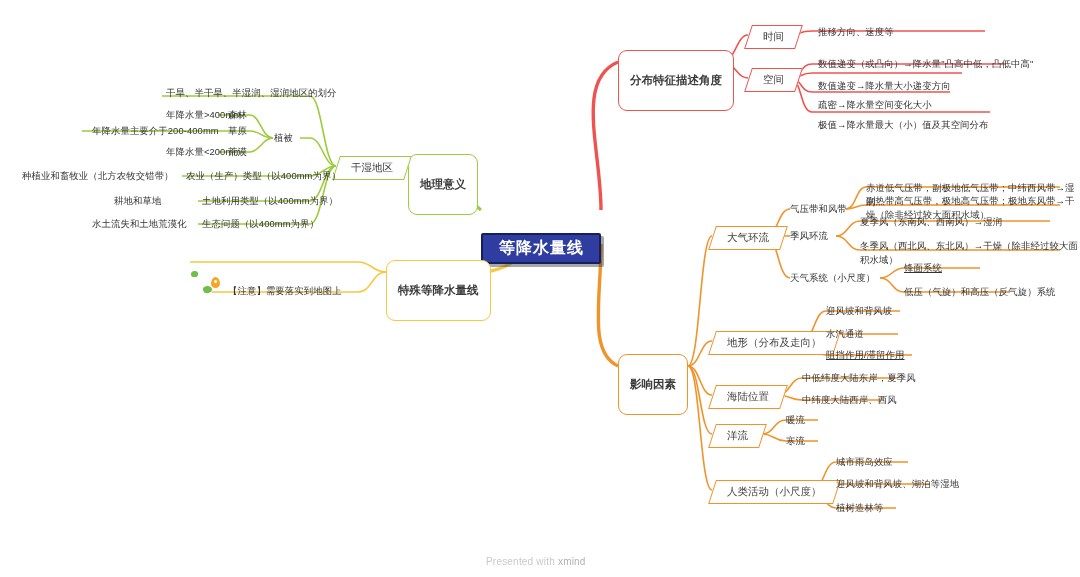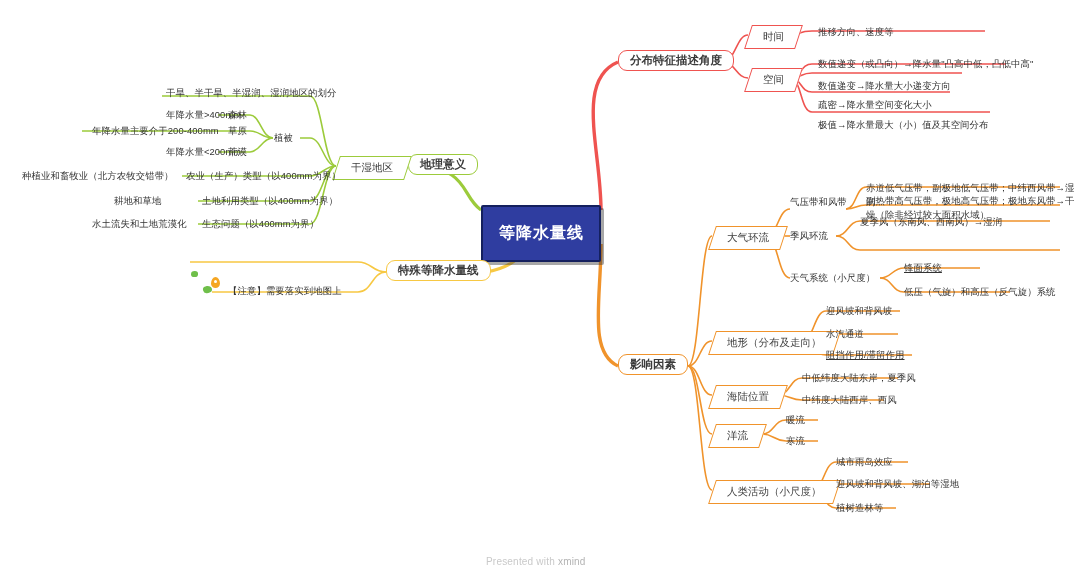--- a/index.html
+++ b/index.html
@@ -9,27 +9,28 @@
     -webkit-font-smoothing:antialiased;
   }
   #canvas{position:absolute;inset:0;}
   svg.links{position:absolute;left:0;top:0;width:1080px;height:577px;pointer-events:none;}
   .node{position:absolute;white-space:nowrap;box-sizing:border-box;}
 
   
   .root{
     background:#2f3da0;color:#ffffff;border:2px solid #14205e;
     font-size:16px;font-weight:bold;letter-spacing:1px;
-    padding:16px 16px;border-radius:2px;
+    padding:3px 16px;border-radius:2px;
     box-shadow:3px 3px 0 rgba(60,60,60,.45);
     text-align:left;
+    margin-top:28px;
   }
 
   
-  .box{border:1.4px solid #cfcfcf;border-radius:9px;background:#fff;padding:2px 11px;font-size:11.5px;font-weight:bold;color:#3a3a3a;}
+  .box{border:1.4px solid #cfcfcf;border-radius:9px;background:#fff;padding:22px 11px;font-size:11.5px;font-weight:bold;color:#3a3a3a;}
   .box.red{border-color:#ef5350;}
   .box.green{border-color:#9ccb3b;}
   .box.orange{border-color:#f0932b;}
   .box.yellow{border-color:#f7c843;}
 
   
   .para{
     border:1.3px solid #cfcfcf;background:#fff;padding:4px 14px;
     font-size:10.5px;color:#3f3f3f;transform:skewX(-18deg);
   }
@@ -194,26 +195,27 @@
     </span>
     <span class="leaf">【注意】需要落实到地图上</span>
   </div>
 
   <div class="node box orange" style="left:618px;top:354px;">影响因素</div>
 
   <div class="node para orange" style="left:712px;top:226px;">
     <span>大气环流</span>
   </div>
 
-  <div class="node leaf" style="left:790px;top:196px;font-family:Liberation Mono, monospace;">气压带和风带</div>
+  <div class="node leaf" style="left:790px;top:202px;">气压带和风带</div>
   <div class="node leaf w2" style="left:866px;top:181px;">赤道低气压带，副极地低气压带；中纬西风带→湿润</div>
   <div class="node leaf w2" style="left:866px;top:194px;">副热带高气压带，极地高气压带；极地东风带→干燥（除非经过较大面积水域）</div>
 
   <div class="node leaf" style="left:790px;top:229px;">季风环流</div>
   <div class="node leaf w2" style="left:860px;top:215px;">夏季风（东南风、西南风）→湿润</div>
+  <div class="node leaf w2" style="left:860px;top:239px;">冬季风（西北风、东北风）→干燥（除非经过较大面积水域）</div>
 
   <div class="node leaf" style="left:790px;top:271px;">天气系统（小尺度）</div>
   <div class="node leaf" style="left:904px;top:261px;text-decoration:underline;">锋面系统</div>
   <div class="node leaf" style="left:904px;top:285px;">低压（气旋）和高压（反气旋）系统</div>
 
   <div class="node para orange" style="left:712px;top:331px;">
     <span>地形（分布及走向）</span>
   </div>
   <div class="node leaf" style="left:826px;top:304px;">迎风坡和背风坡</div>
   <div class="node leaf" style="left:826px;top:327px;">水汽通道</div>

